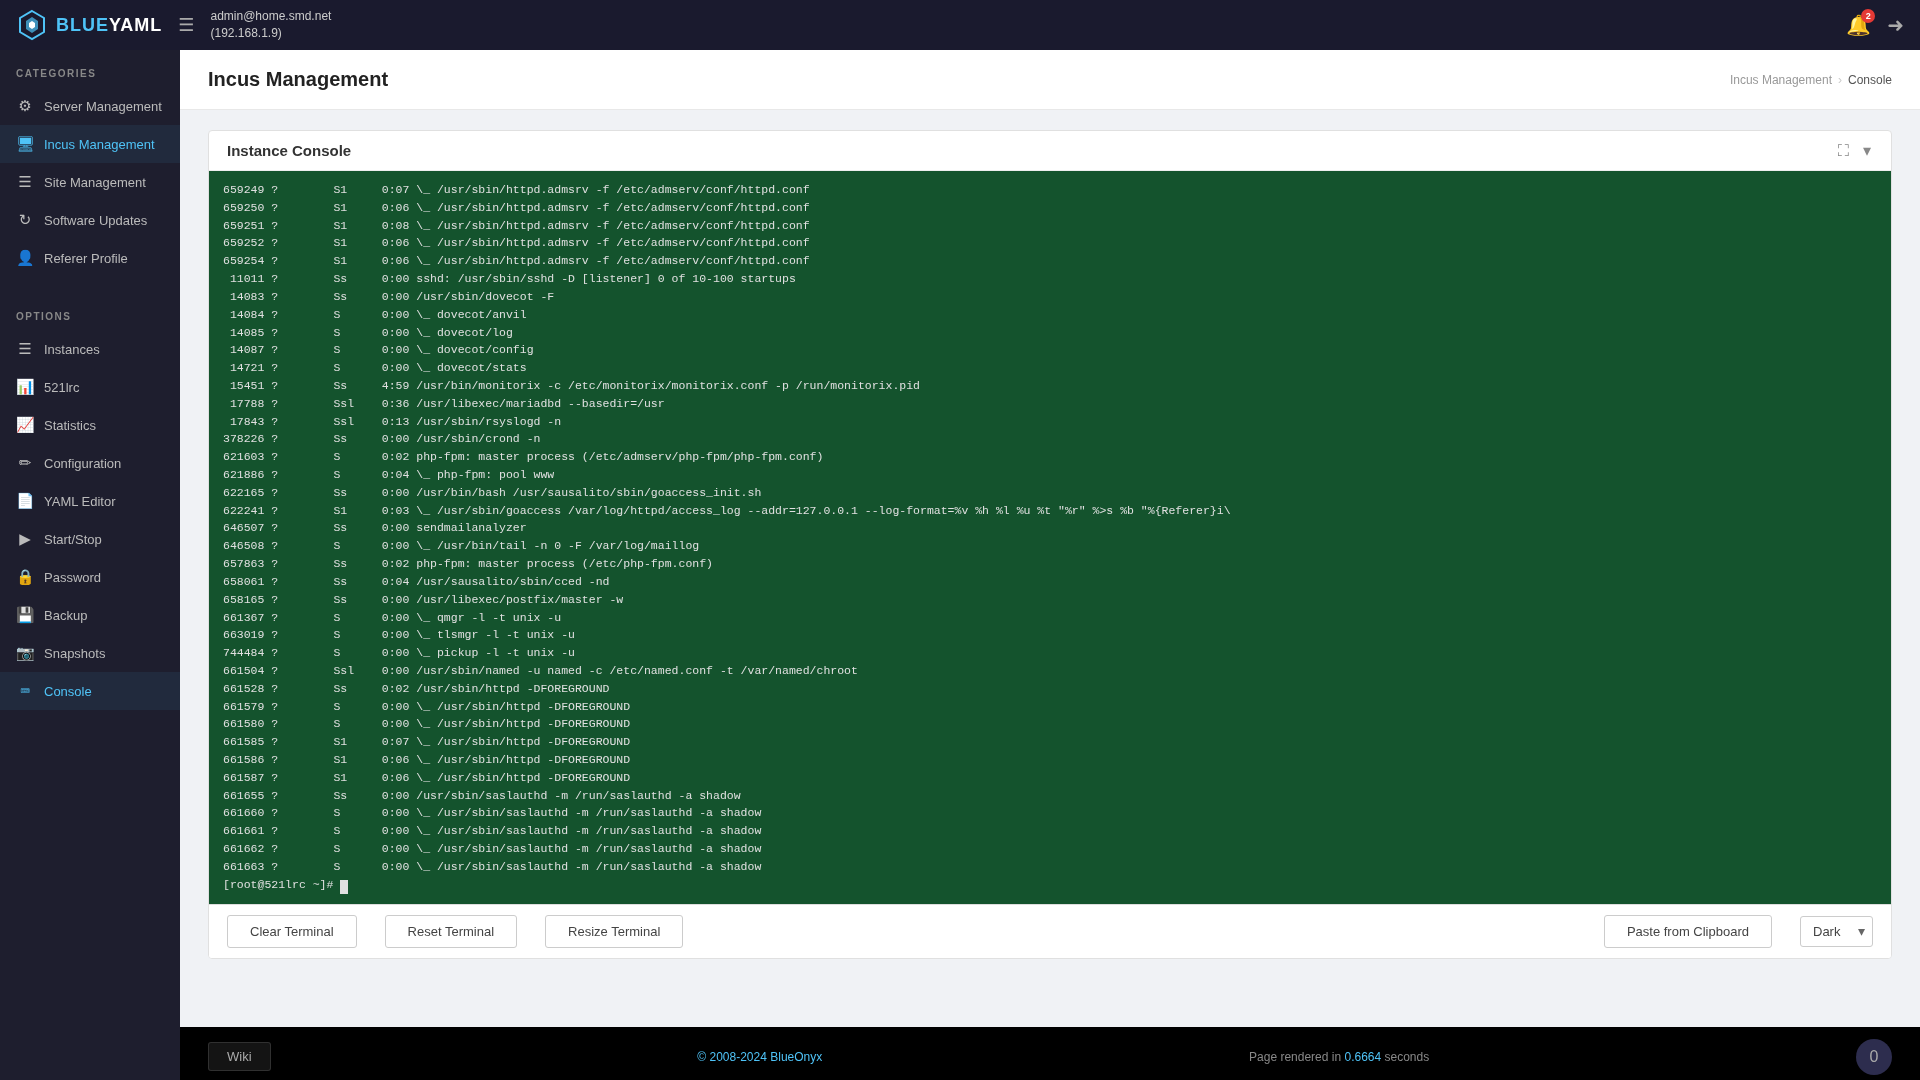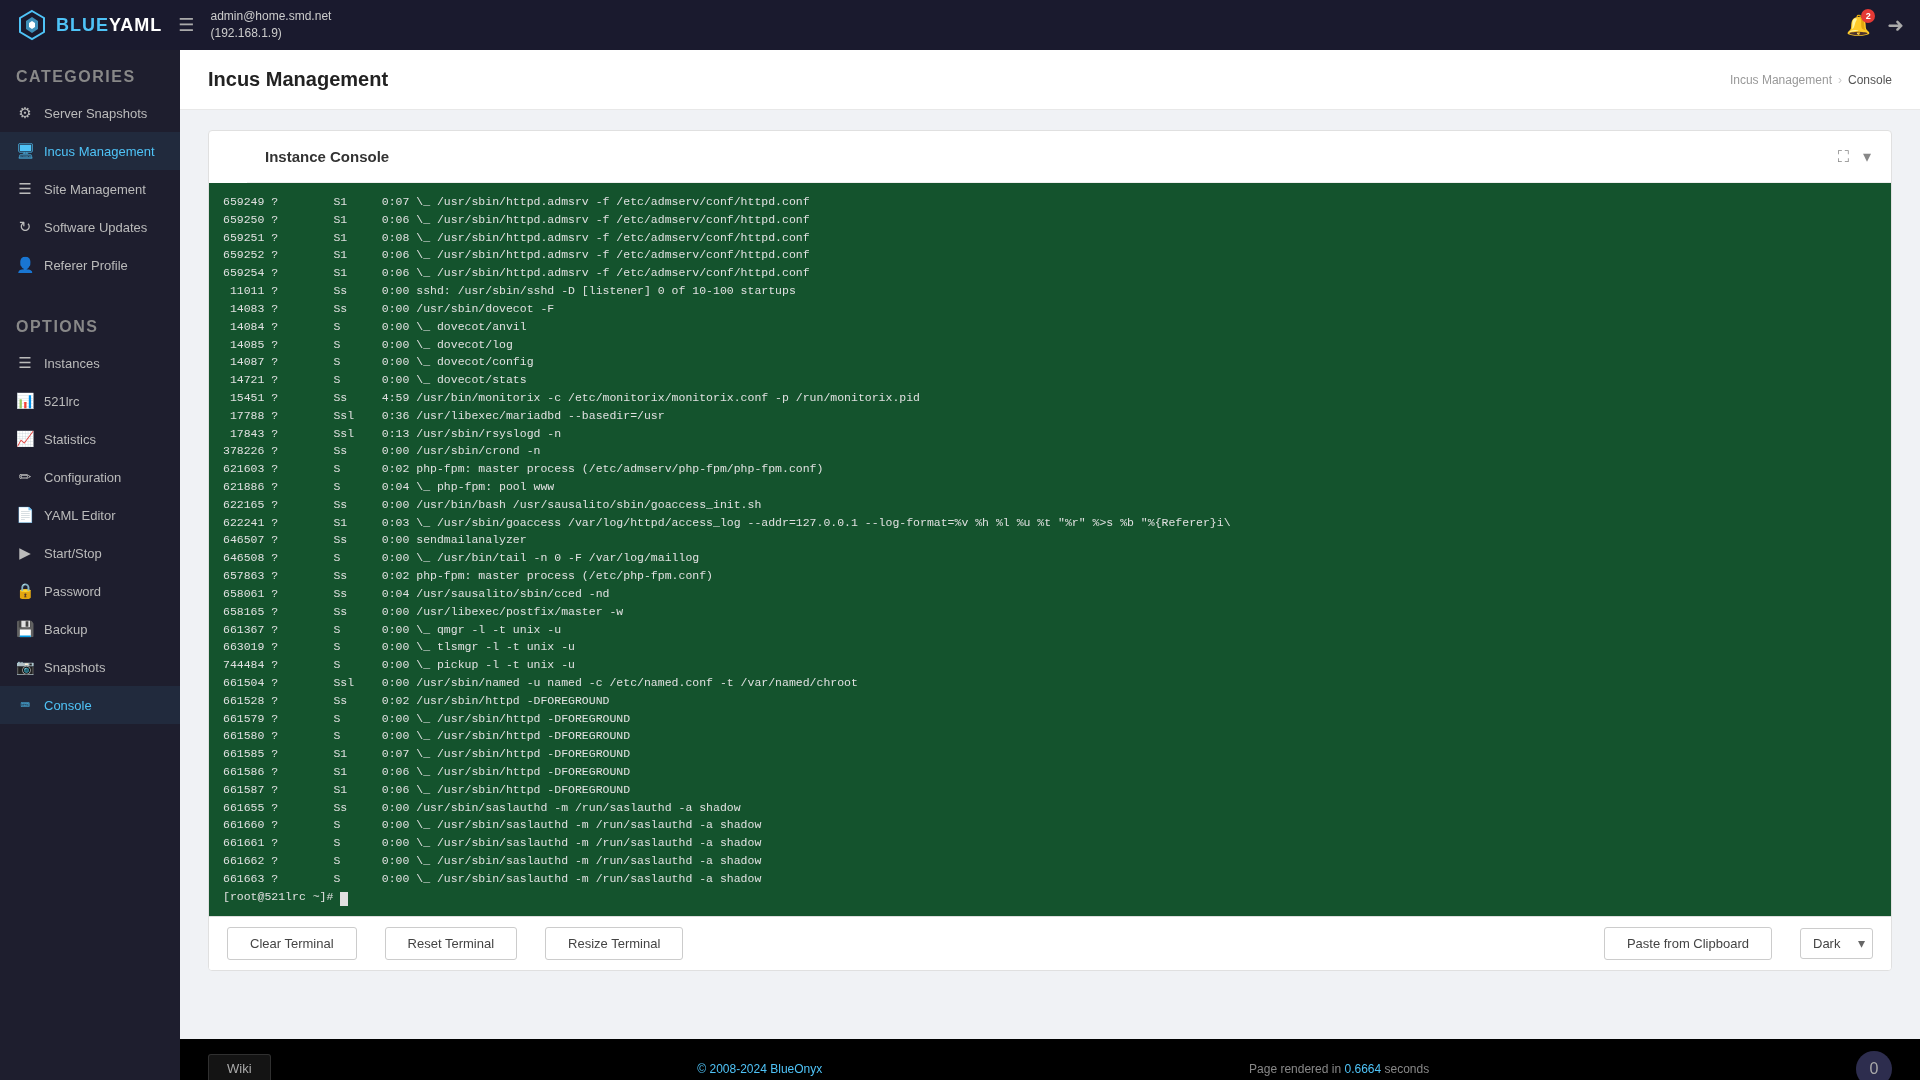--- a/index.html
+++ b/index.html
@@ -34,21 +34,21 @@
     .sidebar {
       width: 180px;
       background: #1e1e2e;
       flex-shrink: 0;
       overflow-y: auto;
       display: flex;
       flex-direction: column;
     }
     .sidebar-section-label {
       color: #888;
-      font-size: 16px;
+      font-size: 10px;
       font-weight: 700;
       letter-spacing: 1.5px;
       padding: 18px 16px 8px;
       text-transform: uppercase;
     }
     .sidebar-item {
       display: flex;
       align-items: center;
       gap: 10px;
       padding: 10px 16px;
@@ -90,26 +90,25 @@
     .content { padding: 20px 28px; flex: 1; }
 
     
     .card {
       background: white;
       border-radius: 4px;
       border: 1px solid #e0e0e0;
       overflow: hidden;
     }
     .card-header {
-      padding: 14px 18px;
+      padding: 8px 18px;
       display: flex;
       align-items: center;
       justify-content: space-between;
       border-bottom: 1px solid #eee;
-      margin-left: 38px;
     }
     .card-title { font-size: 15px; font-weight: 600; color: #333; }
     .card-actions { display: flex; align-items: center; gap: 10px; }
     .card-action-btn { background: none; border: none; cursor: pointer; color: #888; font-size: 16px; padding: 2px; }
 
     
     .terminal-wrapper {
       background: #14532d;
       min-height: 500px;
       overflow: hidden;
@@ -215,21 +214,21 @@
   </div>
 </div>
 
 <div class="layout">
 
   <div class="sidebar">
     <div class="sidebar-section-label">CATEGORIES</div>
 
     <div class="sidebar-item">
       <span class="icon">⚙</span>
-      <span>Server Snapshots</span>
+      <span>Server Management</span>
     </div>
     <div class="sidebar-item active">
       <span class="icon">🖥</span>
       <span>Incus Management</span>
     </div>
     <div class="sidebar-item">
       <span class="icon">☰</span>
       <span>Site Management</span>
     </div>
     <div class="sidebar-item">

